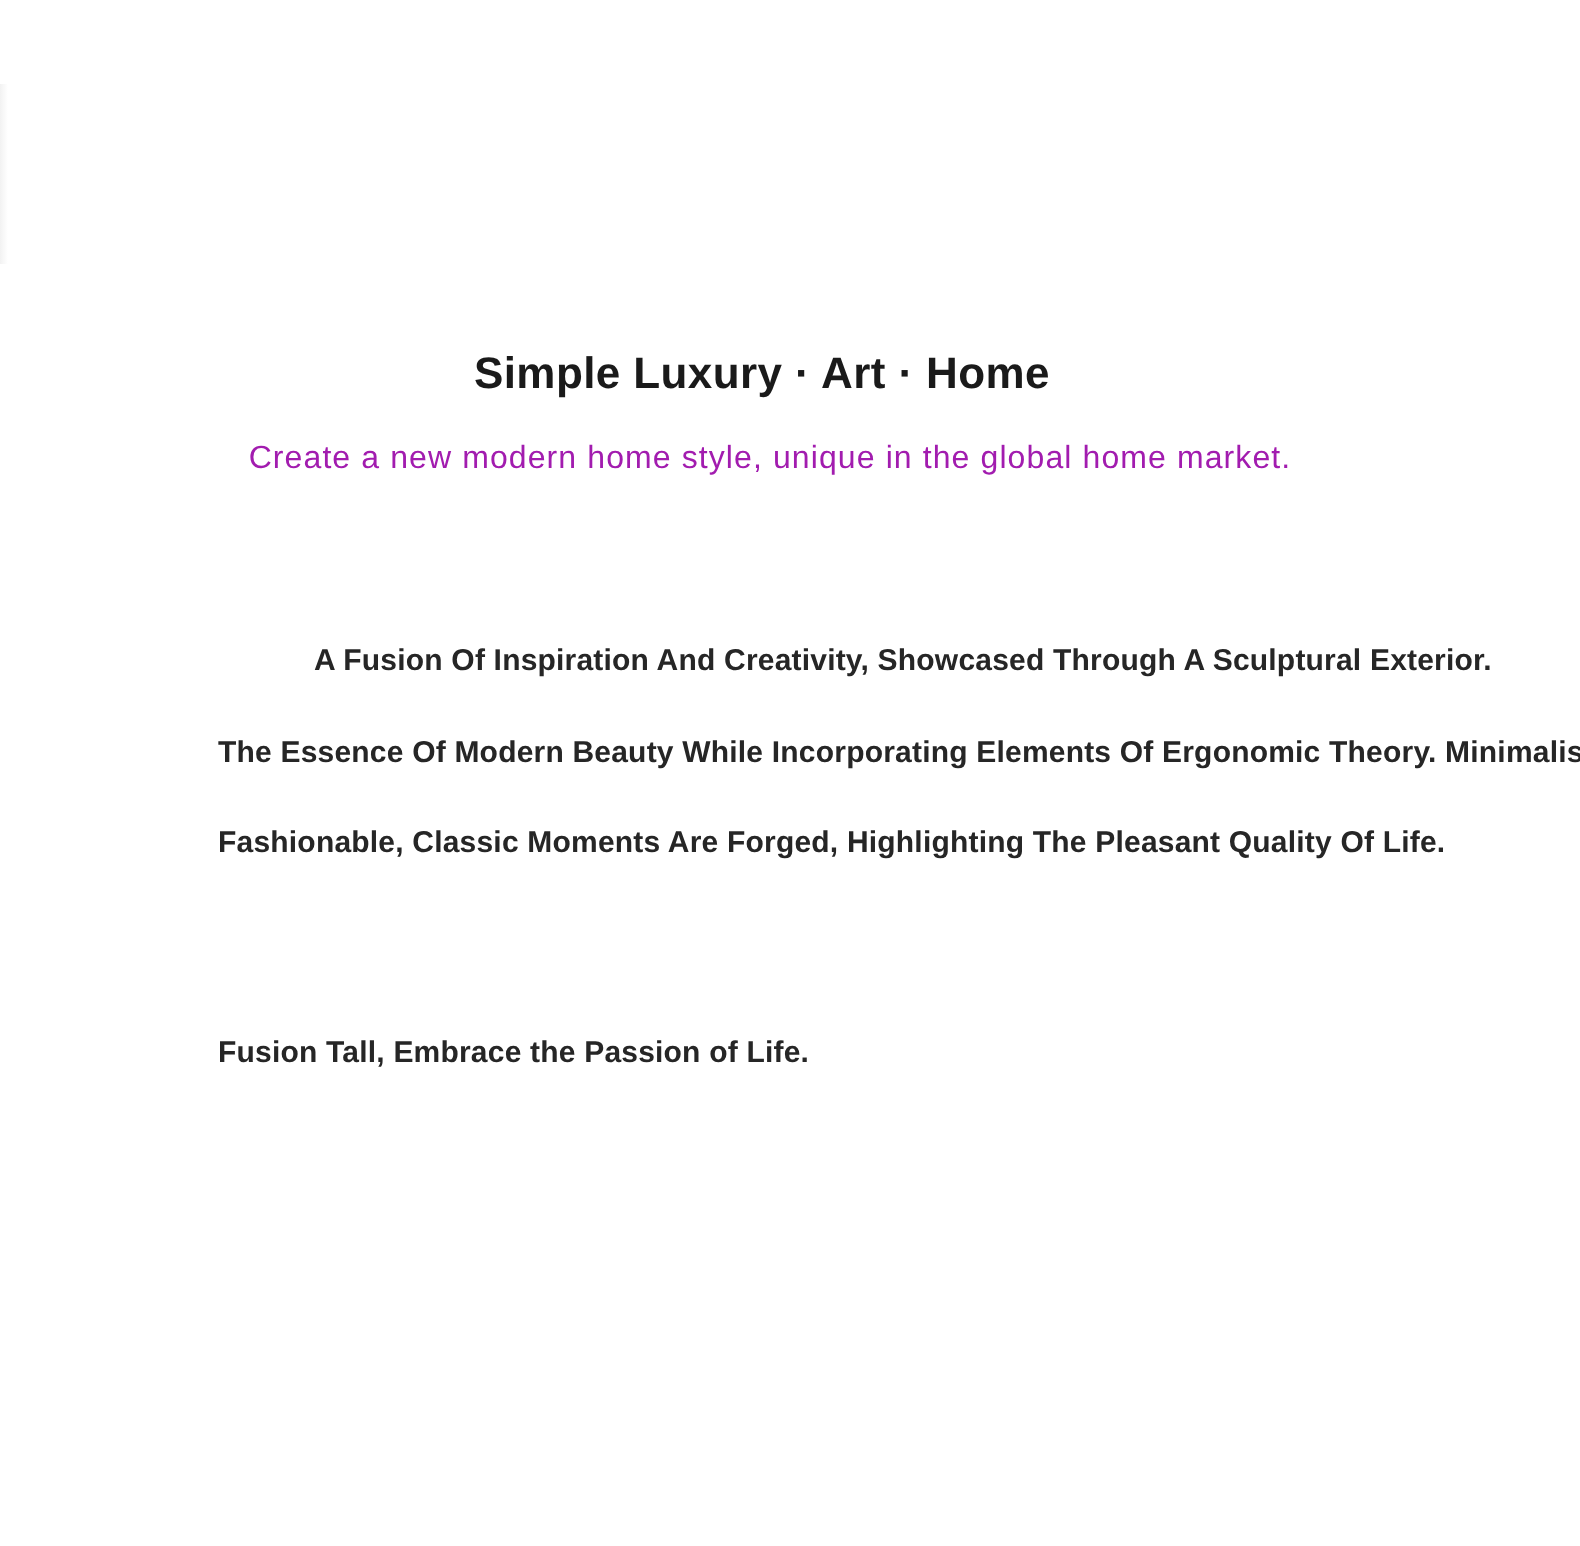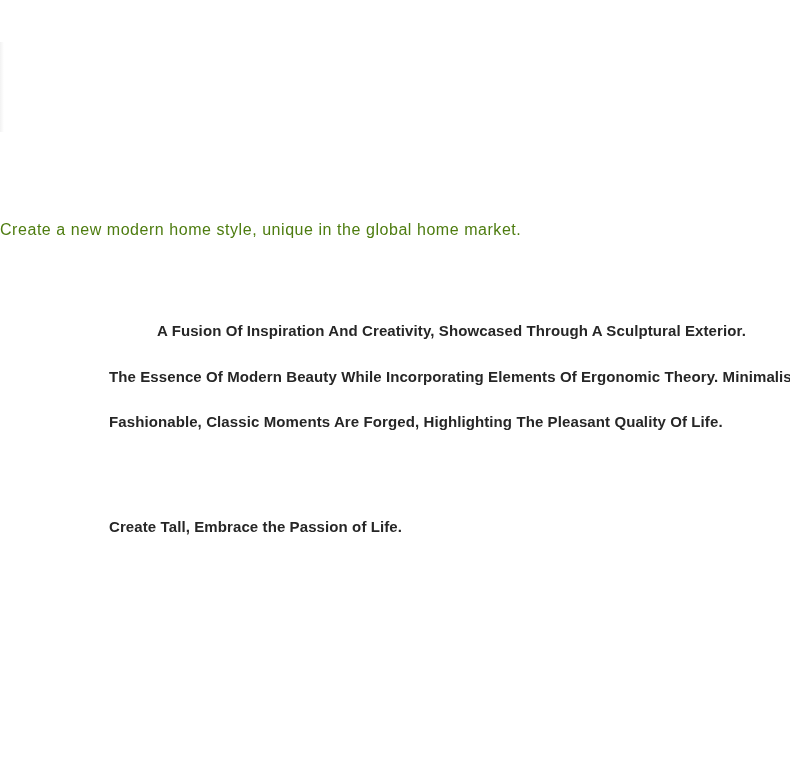--- a/index.html
+++ b/index.html
@@ -35,25 +35,25 @@
     font-weight: 700;
     letter-spacing: 0.2px;
     color: #1a1a1a;
     white-space: nowrap;
   }
   .hero-subtitle {
     position: absolute;
     top: 221px;
     left: 0;
     width: 770px;
-    text-align: left;
+    text-align: center;
     font-size: 16px;
     font-weight: 400;
     letter-spacing: 0.55px;
-    color: #4d7c0f;
+    color: #a21caf;
     white-space: nowrap;
   }
   .copy-block {
     position: absolute;
     left: 109px;
     color: #262626;
     font-size: 15px;
     font-weight: 700;
     letter-spacing: 0.1px;
   }
@@ -67,26 +67,27 @@
   .indent-50 { padding-left: 48px; }
   .indent-70 { padding-left: 70px; }
 </style>
 </head>
 <body>
 
 <div class="page">
 
   <div class="bg-artifact artifact-left-edge"></div>
 
+  <div class="hero-title">Simple Luxury · Art · Home</div>
 
   <div class="hero-subtitle">Create a new modern home style, unique in the global home market.</div>
 
   <div class="copy-block para-intro">
     <div class="text-line indent-50">A Fusion Of Inspiration And Creativity, Showcased Through A Sculptural Exterior.</div>
     <div class="text-line">The Essence Of Modern Beauty While Incorporating Elements Of Ergonomic Theory. Minimalist,</div>
     <div class="text-line">Fashionable, Classic Moments Are Forged, Highlighting The Pleasant Quality Of Life.</div>
   </div>
 
   <div class="copy-block para-philosophy">
-    <div class="text-line">Create Tall, Embrace the Passion of Life.</div>
+    <div class="text-line">Fusion Tall, Embrace the Passion of Life.</div>
   </div>
 
 </div>
 
 </body></html>

